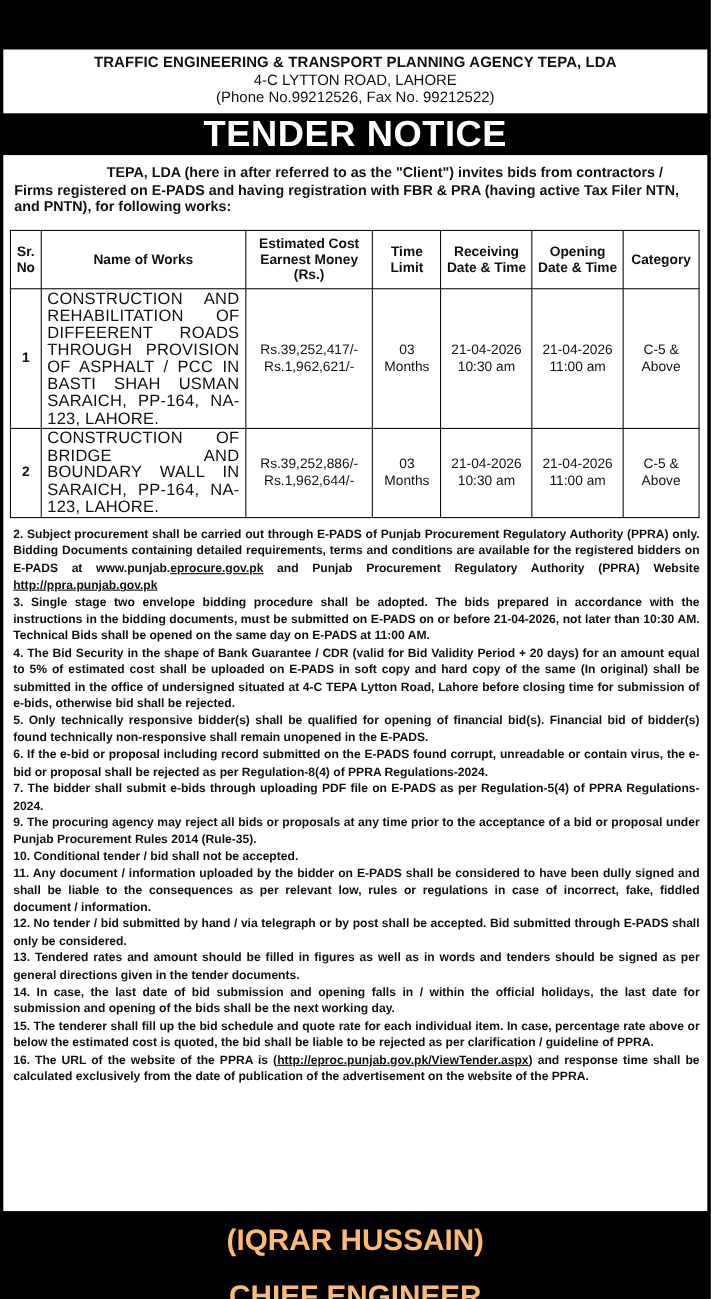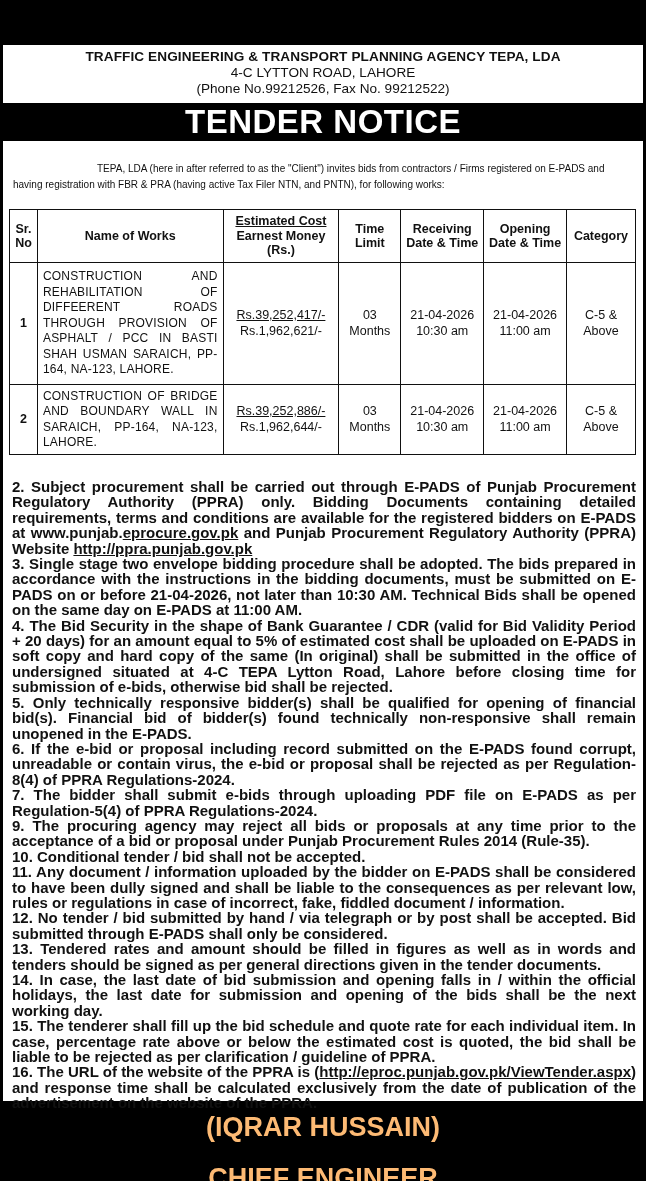--- a/index.html
+++ b/index.html
@@ -3,32 +3,32 @@
 <meta charset="utf-8">
 <style>
   html, body { margin: 0; padding: 0; background: #000; }
   body { width: 646px; height: 1181px; overflow: hidden; position: relative; font-family: "Liberation Sans", sans-serif; color: #111; }
   .page { position: absolute; left: 0; top: 0; width: 628px; height: 1181px; background: #000; margin-top: 44px; }
   .header-box { position: absolute; left: 3px; top: 1px; width: 640px; height: 58px; background: #fff; text-align: center; }
   .header-box .l1 { font-size: 13.6px; font-weight: bold; line-height: 16px; margin-top: 4px; letter-spacing: 0.1px; }
   .header-box .l2, .header-box .l3 { font-size: 13.6px; font-weight: normal; line-height: 16px; }
   .banner { position: absolute; left: 0; top: 59px; width: 646px; height: 38px; text-align: center; color: #fff; font-size: 33px; font-weight: bold; line-height: 38px; letter-spacing: 0.5px; }
   .body-box { position: absolute; left: 3px; top: 97px; width: 640px; height: 960px; background: #fff; }
-  .intro { position: absolute; left: 10px; top: 20px; width: 622px; font-size: 10px; font-weight: normal; line-height: 15.5px; }
+  .intro { position: absolute; left: 10px; top: 8px; width: 622px; font-size: 13px; font-weight: bold; line-height: 15.5px; }
   .intro .indent { display: inline-block; width: 84px; }
 
   table.works { position: absolute; left: 6px; top: 68px; width: 627px; border-collapse: collapse; font-family: "Liberation Sans", sans-serif; }
   table.works th, table.works td { border: 1.5px solid #111; text-align: center; vertical-align: middle; }
   table.works th { font-size: 12.5px; font-weight: bold; line-height: 14.5px; padding: 2px 2px; height: 48px; }
   table.works td { font-size: 12.5px; line-height: 15.5px; padding: 1px 3px; }
-  table.works td.name { text-align: justify; text-align-last: left; font-size: 12px; letter-spacing: 0.2px; padding: 1px 5px 1px 5px; }
+  table.works td.name { text-align: justify; text-align-last: left; font-size: 15px; letter-spacing: 0.2px; padding: 1px 5px 1px 5px; }
   table.works td.sr { font-weight: bold; }
-  .u { text-decoration: underline; }
+  .u { }
 
-  .terms { position: absolute; left: 9px; top: 338px; width: 624px; font-size: 15px; line-height: 15.4px; font-weight: bold; }
+  .terms { position: absolute; left: 9px; top: 338px; width: 624px; font-size: 11px; line-height: 15.4px; font-weight: bold; }
   .terms p { margin: 0; text-align: justify; }
   .link { text-decoration: underline; }
 
   .footer { position: absolute; left: 0; top: 1057px; width: 646px; height: 124px; color: #fdba74; }
   .footer .sig { position: absolute; left: 0; width: 646px; text-align: center; font-size: 27px; font-weight: bold; line-height: 33px; }
   .footer .s1 { top: 10px; }
   .footer .s2 { top: 61px; }
   .footer .s3 { top: 96px; }
   .footer .ref { position: absolute; right: 16px; top: 95px; font-family: "Liberation Serif", serif; font-size: 14px; font-weight: normal; }
 </style>

